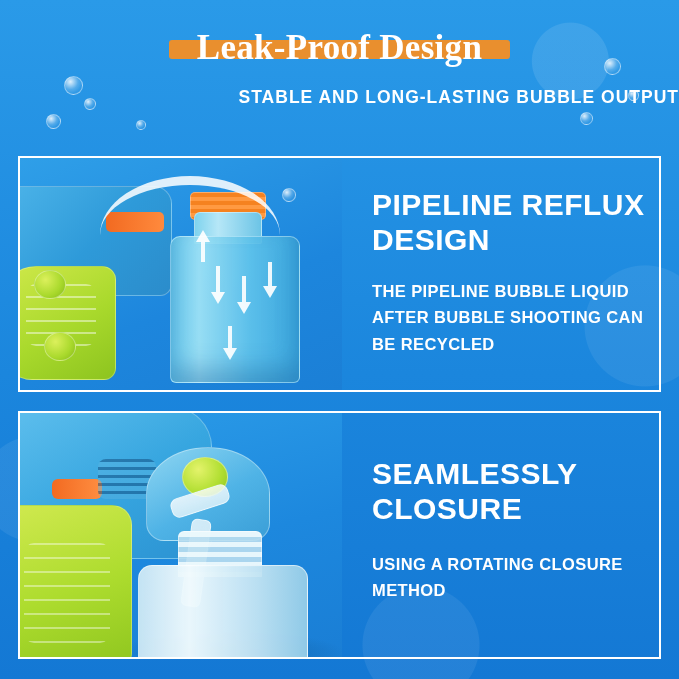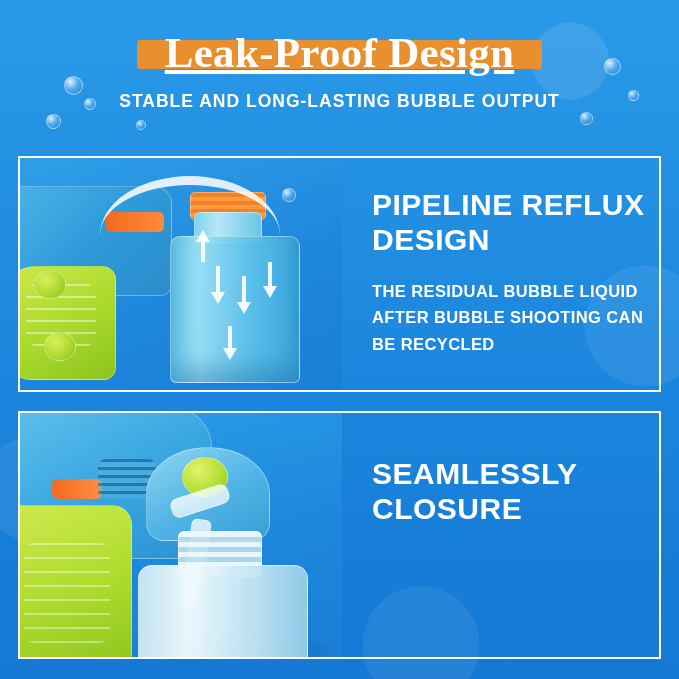--- a/index.html
+++ b/index.html
@@ -52,33 +52,33 @@
     right: -22px;
     top: 14px;
     bottom: 11px;
     background: #e98f2e;
     border-radius: 3px;
   }
   .title {
     position: relative;
     font-family: "Liberation Serif", serif;
     font-weight: bold;
-    font-size: 43px;
+    font-size: 35px;
     color: #ffffff;
     letter-spacing: 0.3px;
     line-height: 1.25;
     padding: 0 6px;
-    text-decoration: underline;
   }
   .subtitle {
-    margin-top: 11px;
+    margin-top: 17px;
     font-size: 17.5px;
     font-weight: bold;
     letter-spacing: 1.0px;
     color: #ffffff;
+    text-align: right;
   }
 
   
   .panel {
     position: absolute;
     left: 18px;
     width: 643px;
     box-sizing: border-box;
     border: 2px solid #ffffff;
     display: flex;
@@ -363,21 +363,21 @@
       <div class="arrow-down" style="left:243px; top:128px;"></div>
       <div class="arrow-tail" style="left:208px; top:168px; height:22px;"></div>
       <div class="arrow-down" style="left:203px; top:190px;"></div>
       <div class="arrow-up" style="left:176px; top:72px;"></div>
       <div class="arrow-tail" style="left:181px; top:84px; height:20px;"></div>
       <div class="bubble" style="left:262px; top:30px; width:12px; height:12px;"></div>
     </div>
 
     <div class="text-col">
       <h2 class="feat-title">PIPELINE REFLUX DESIGN</h2>
-      <p class="feat-desc">THE RESIDUAL BUBBLE LIQUID AFTER BUBBLE SHOOTING CAN BE RECYCLED</p>
+      <p class="feat-desc">THE PIPELINE BUBBLE LIQUID AFTER BUBBLE SHOOTING CAN BE RECYCLED</p>
     </div>
   </div>
 
   <div class="panel" id="panel-2">
     <div class="photo">
       <div class="p2-bg"></div>
       <div class="shadow2"></div>
       <div class="gun2-body"></div>
       <div class="gun2-green"></div>
       <div class="gun2-grip-lines"></div>
@@ -386,16 +386,17 @@
       <div class="cap2"></div>
       <div class="knob2"></div>
       <div class="straw2b"></div>
       <div class="straw2"></div>
       <div class="bottle2-neck"></div>
       <div class="bottle2"></div>
     </div>
 
     <div class="text-col">
       <h2 class="feat-title">SEAMLESSLY CLOSURE</h2>
+      <p class="feat-desc">USING A ROTATING CLOSURE METHOD</p>
     </div>
   </div>
 
 </div>
 
 </body></html>

